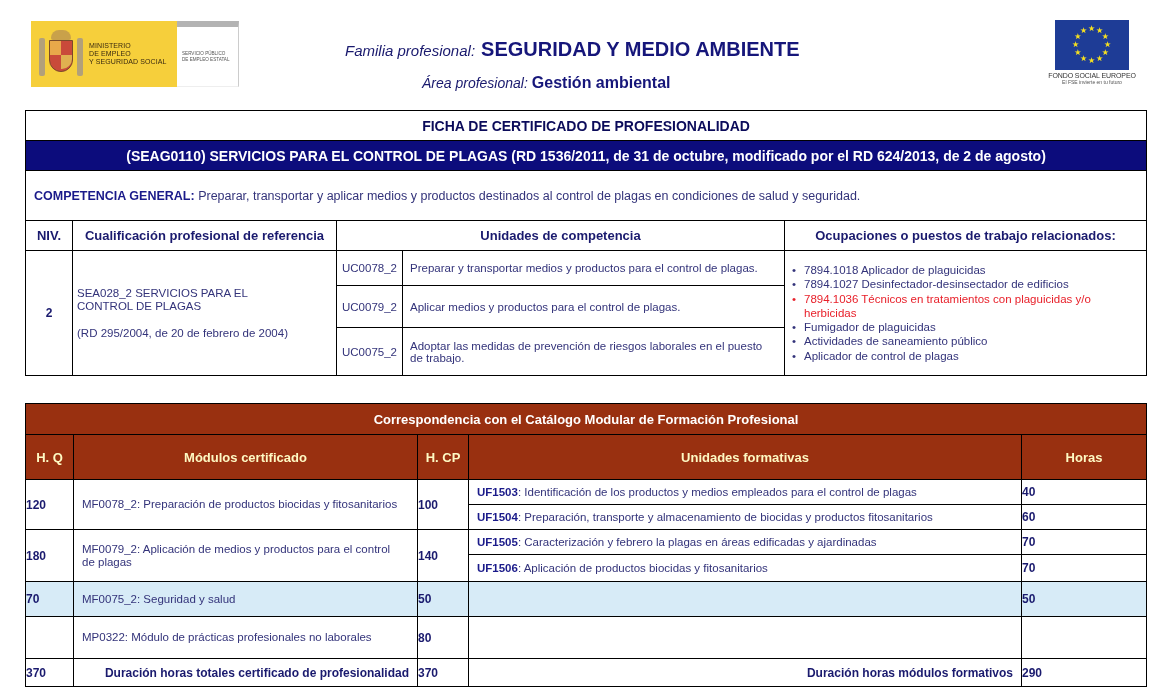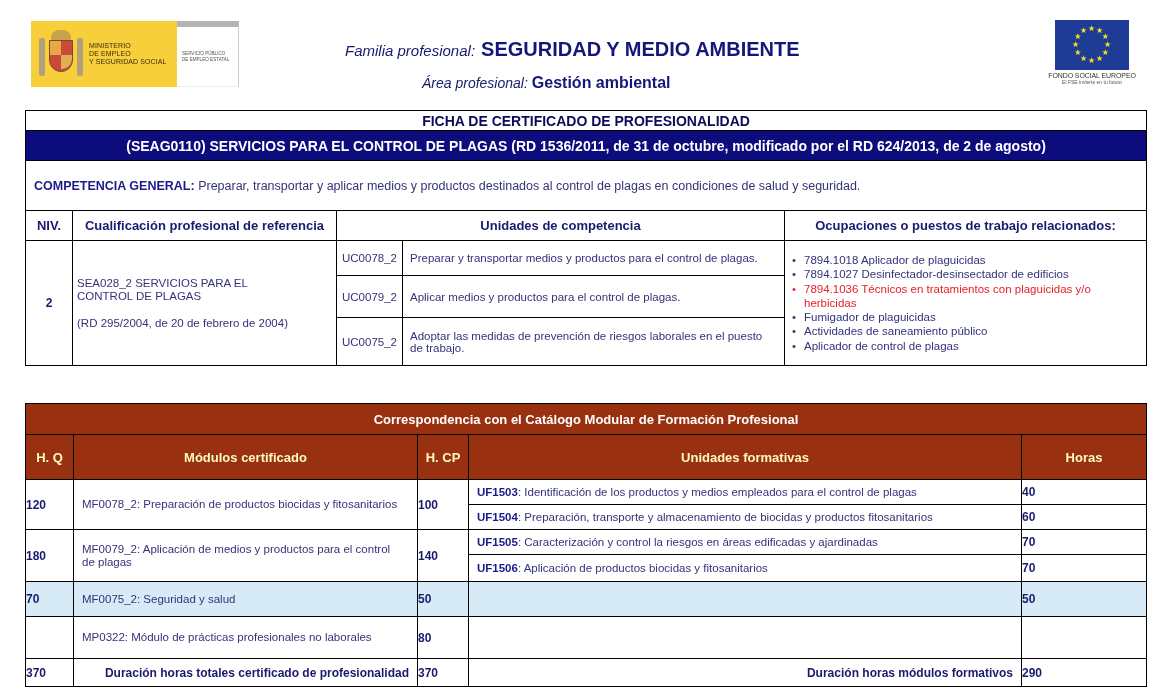--- a/index.html
+++ b/index.html
@@ -30,21 +30,21 @@
   .logo-eu { position: absolute; left: 1040px; top: 20px; width: 104px; height: 74px; text-align: center; }
   .eu-flag { width: 74px; height: 50px; background: #1e3c96; margin: 0 auto; position: relative; }
   .eu-star { position: absolute; color: #f6e020; font-size: 8px; line-height: 8px; }
   .eu-caption { font-size: 7px; color: #333; margin-top: 2px; letter-spacing: -0.1px; white-space: nowrap; }
   .eu-sub { font-size: 5px; color: #555; white-space: nowrap; }
 
   table { border-collapse: collapse; position: absolute; left: 25px; width: 1121px; table-layout: fixed; }
   td, th { border: 1px solid #000; font-size: 12px; color: #1a1a6e; vertical-align: middle; }
 
   .t1 { top: 110px; }
-  .t1 .title-row td { height: 20px; text-align: center; font-weight: bold; font-size: 14px; color: #0b0b5a; }
+  .t1 .title-row td { height: 30px; text-align: center; font-weight: bold; font-size: 14px; color: #0b0b5a; }
   .t1 .band-row td { height: 30px; background: #0c0c7c; color: #ffffff; text-align: center; font-weight: bold; font-size: 14px; }
   .t1 .comp-row td { height: 50px; padding-left: 8px; font-size: 12.5px; color: #33337a; }
   .t1 .comp-row b { color: #1a1a8a; }
   .t1 .head-row td { height: 30px; text-align: center; font-weight: bold; font-size: 13px; color: #1a1a6e; }
   .t1 .niv { text-align: center; font-weight: bold; font-size: 12px; }
   .t1 .qual { padding-left: 4px; font-size: 11.5px; line-height: 13px; color: #33337a; }
   .t1 .uc-code { padding-left: 5px; font-size: 11.5px; color: #33337a; height: 38px; }
   .t1 .uc-desc { padding-left: 7px; font-size: 11.5px; color: #33337a; line-height: 12px; }
   .t1 .occ { padding-left: 7px; font-size: 11.5px; color: #33337a; line-height: 14.2px; vertical-align: middle; }
   .occ ul { list-style: none; }
@@ -200,21 +200,21 @@
   </tr>
   <tr>
     <td class="uf"><b>UF1504</b><span>: Preparación, transporte y almacenamiento de biocidas y productos fitosanitarios</span></td>
     <td class="num">60</td>
   </tr>
 
   <tr>
     <td rowspan="2" class="num">180</td>
     <td rowspan="2" class="mod" style="padding-right:14px;">MF0079_2:  Aplicación de medios y productos para el control de plagas</td>
     <td rowspan="2" class="num">140</td>
-    <td class="uf"><b>UF1505</b><span>: Caracterización y control la riesgos en áreas edificadas y ajardinadas</span></td>
+    <td class="uf"><b>UF1505</b><span>: Caracterización y febrero la plagas en áreas edificadas y ajardinadas</span></td>
     <td class="num">70</td>
   </tr>
   <tr>
     <td class="uf" style="height:27px;"><b>UF1506</b><span>: Aplicación de productos biocidas y fitosanitarios</span></td>
     <td class="num">70</td>
   </tr>
 
   <tr class="blue">
     <td class="num" style="height:35px;">70</td>
     <td class="mod">MF0075_2:  Seguridad y salud</td>

